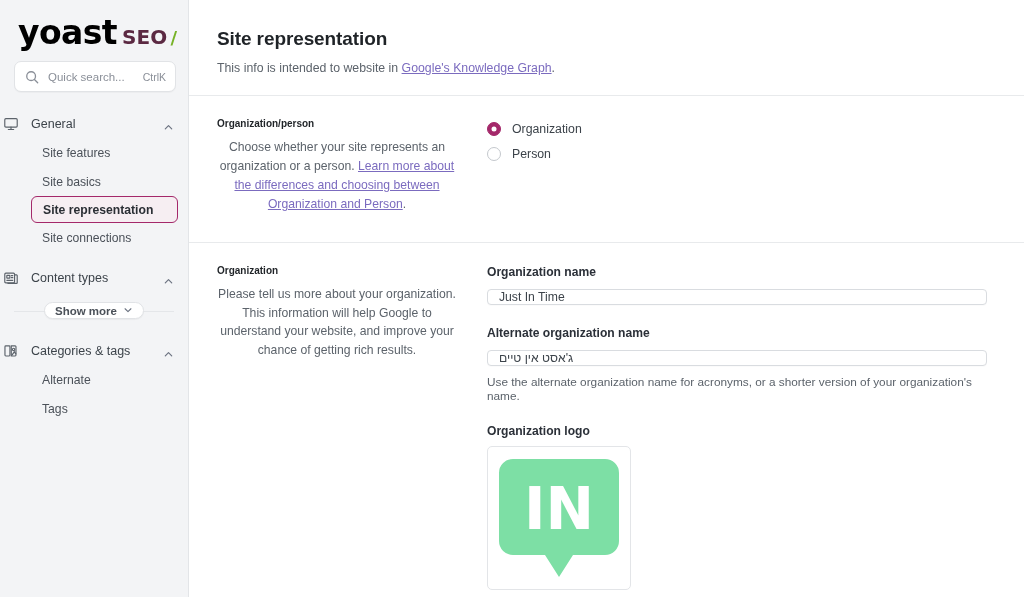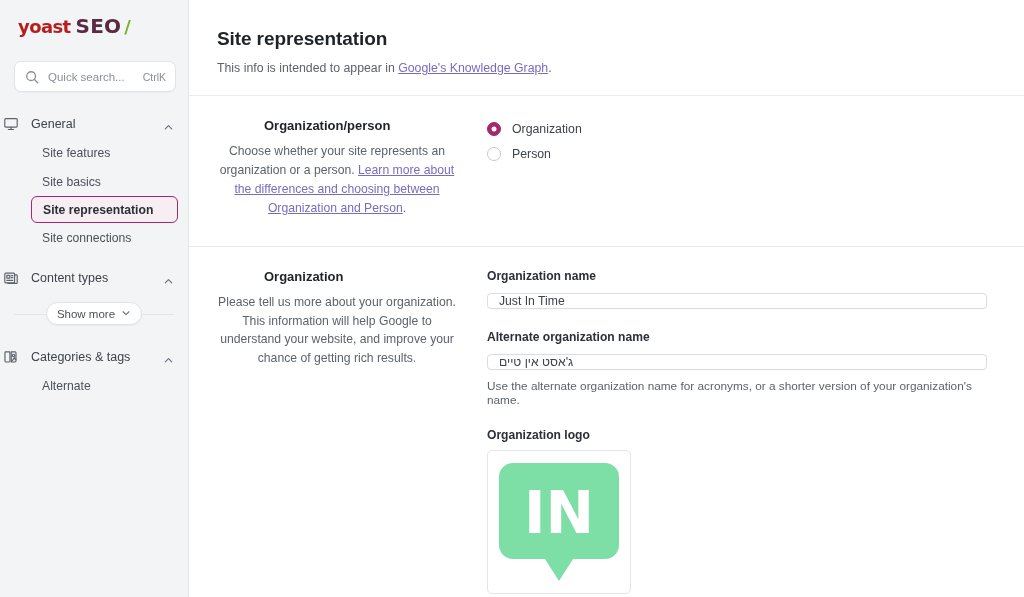--- a/index.html
+++ b/index.html
@@ -17,22 +17,22 @@
     background: #f3f4f6;
     border-right: 1px solid #e3e5e8;
     position: relative;
     flex: 0 0 189px;
     overflow: hidden;
   }
   .logo-wrap { padding: 16px 0 0 18px; height: 48px; }
   .logo { display: flex; align-items: baseline; }
   .logo .yoast {
     font-family: "DejaVu Sans", sans-serif;
-    font-size: 18px; font-weight: 700;
-    color: #b91c1c; letter-spacing: -0.6px; line-height: 1;
+    font-size: 33px; font-weight: 700;
+    color: #000000; letter-spacing: -0.6px; line-height: 1;
   }
   .logo .seo {
     font-family: "DejaVu Sans", sans-serif;
     font-size: 20px; font-weight: 700;
     color: #5b2942; margin-left: 5px; letter-spacing: 0.2px; line-height: 1;
   }
   .logo .slash {
     font-family: "DejaVu Sans", sans-serif;
     font-size: 18px; font-weight: 700;
     color: #77b227; margin-left: 3px; line-height: 1;
@@ -99,26 +99,27 @@
   }
   .showmore-row::before {
     content: ""; position: absolute; left: 14px; right: 14px; top: 50%;
     height: 1px; background: #e4e6e9;
   }
   .showmore {
     position: relative;
     background: #ffffff;
     border: 1px solid #e1e3e6;
     border-radius: 14px;
-    height: 23px;
+    height: 17px;
     padding: 0 10px;
     display: flex; align-items: center; gap: 6px;
     font-size: 11.5px; color: #4b5159;
     box-shadow: 0 1px 1px rgba(0,0,0,0.04);
     cursor: pointer;
+    font-weight: bold;
   }
 
   
   .main {
     flex: 1 1 auto;
     height: 597px;
     background: #ffffff;
     overflow: hidden;
     position: relative;
   }
@@ -135,21 +136,21 @@
     font-size: 12.3px; color: #5c636b;
   }
   a.link { color: #7b6bbf; text-decoration: underline; }
 
   .section {
     display: flex;
     padding: 22px 28px 0 28px;
   }
   .section.bordered { border-bottom: 1px solid #e8eaec; padding-bottom: 28px; }
   .sec-left { width: 258px; flex: 0 0 258px; padding-right: 18px; }
-  .sec-title { font-size: 13px; font-weight: 700; color: #1f2327; margin-left: 47px; }
+  .sec-title { font-size: 10px; font-weight: 700; color: #1f2327; }
   .sec-desc { margin-top: 9px; font-size: 12.2px; color: #5c636b; line-height: 1.55; text-align: center; }
   .sec-right { flex: 1 1 auto; padding-left: 12px; max-width: 512px; }
 
   .radio-row { display: flex; align-items: center; height: 22px; }
   .radio-row + .radio-row { margin-top: 3px; }
   .radio {
     width: 14px; height: 14px; border-radius: 50%;
     border: 1px solid #c4c8cd; background: #fff;
     flex: 0 0 14px; position: relative;
   }
@@ -288,30 +289,31 @@
         </span>
         <span class="glabel">Categories &amp; tags</span>
         <span class="chev">
           <svg width="11" height="11" viewBox="0 0 12 12" fill="none" stroke="#6b7280" stroke-width="1.3">
             <polyline points="2.5,7.5 6,4 9.5,7.5" stroke-linecap="round" stroke-linejoin="round"></polyline>
           </svg>
         </span>
       </div>
       <ul class="nav-sub">
         <li>Alternate</li>
+        <li>Tags</li>
       </ul>
 
     </nav>
   </aside>
 
   <main class="main">
 
     <div class="page-head">
       <h1 class="page-title">Site representation</h1>
-      <p class="page-sub"><span>This info is intended to appear in </span><a class="link" href="#">Google's Knowledge Graph</a><span>.</span></p>
+      <p class="page-sub"><span>This info is intended to website in </span><a class="link" href="#">Google's Knowledge Graph</a><span>.</span></p>
     </div>
 
     <section class="section bordered">
       <div class="sec-left">
         <div class="sec-title">Organization/person</div>
         <div class="sec-desc"><span>Choose whether your site represents an organization or a person. </span><a class="link" href="#">Learn more about the differences and choosing between Organization and Person</a><span>.</span></div>
       </div>
       <div class="sec-right">
         <div class="radio-row">
           <span class="radio checked"></span>

